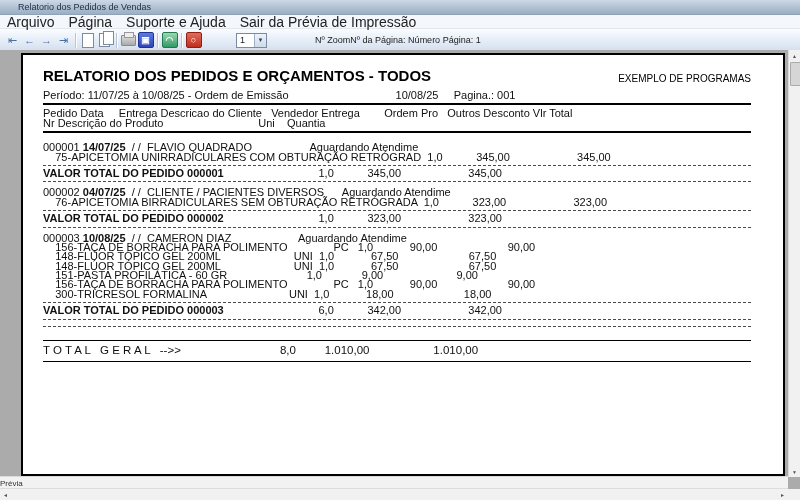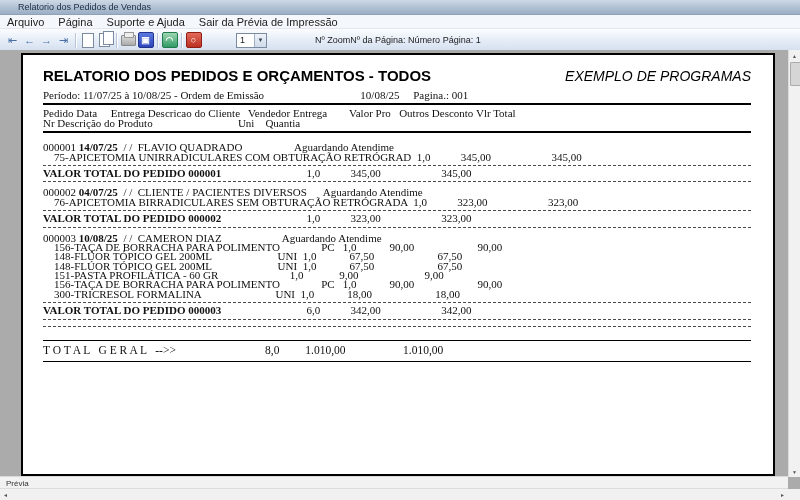--- a/index.html
+++ b/index.html
@@ -4,21 +4,21 @@
 <style>
   html,body{margin:0;padding:0;}
   body{width:800px;height:500px;overflow:hidden;background:#ababab;
        font-family:"Liberation Sans",sans-serif;position:relative;}
   
   .titlebar{height:14px;background:linear-gradient(#cdd9e6,#a8bacd 70%,#9cafc4);
             border-bottom:1px solid #8fa1b6;display:flex;align-items:center;
             padding-left:18px;font-size:9px;color:#1d2d45;}
   .menubar{height:13px;background:#f4f7fc;border-bottom:1px solid #e3e8f0;
            display:flex;align-items:center;gap:14px;padding-left:7px;
-           font-size:11px;color:#222;}
+           font-size:14px;color:#222;}
   .menubar span{cursor:default;}
   .toolbar{height:22px;background:linear-gradient(#fbfdff,#e4ecf7 55%,#d4dfee);
            border-bottom:1px solid #aebdd0;display:flex;align-items:center;
            padding:0 4px;font-size:9px;color:#222;}
   .tbtn{width:17px;height:16px;display:flex;align-items:center;justify-content:center;
         color:#4a6fa5;font-size:11px;line-height:16px;}
   .tsep{width:1px;height:15px;background:#b9c5d6;margin:0 3px;box-shadow:1px 0 0 #fff;}
   .pageicon{width:10px;height:13px;background:#fff;border:1px solid #7c8aa0;}
   .pageicon2{position:relative;width:9px;height:12px;background:#fff;border:1px solid #7c8aa0;}
   .pageicon2::after{content:"";position:absolute;left:3px;top:-3px;width:9px;height:12px;
@@ -36,47 +36,47 @@
         display:flex;align-items:center;font-size:9px;padding-left:3px;position:relative;}
   .zoomsel .dd{position:absolute;right:0;top:0;width:11px;height:100%;
         background:linear-gradient(#eef3fa,#cfdaea);border-left:1px solid #9fb0c4;
         display:flex;align-items:center;justify-content:center;font-size:6px;color:#345;}
   .tlabel{margin-left:2px;padding-left:46px;}
   .tlabel2{}
   
   .preview{position:absolute;left:0;top:50px;right:0;bottom:23px;background:#ababab;overflow:hidden;}
   .page{position:absolute;left:21px;top:3px;width:728px;bottom:0;
         background:#fff;border:2px solid #000;border-bottom:3px solid #000;
-        padding:12px 2px 0 20px;box-sizing:content-box;}
+        padding:12px 12px 0 20px;box-sizing:content-box;}
   .vscroll{position:absolute;right:0;top:0;bottom:0;width:11px;background:#f1f1f1;
         border-left:1px solid #dcdcdc;}
   .vscroll .arr{position:absolute;left:0;width:11px;height:11px;font-size:5px;color:#555;
         display:flex;align-items:center;justify-content:center;}
   .vscroll .up{top:0;} .vscroll .dn{bottom:0;}
   .vscroll .thumb{position:absolute;left:1px;top:12px;width:9px;height:22px;
         background:#d6d6d6;border:1px solid #ababab;border-radius:1px;}
   
   .rtitle-row{display:flex;justify-content:space-between;align-items:flex-end;
         width:708px;margin-bottom:7px;}
   .rtitle{font-size:15px;font-weight:bold;color:#000;letter-spacing:0px;}
-  .rcompany{font-size:14px;color:#000;font-style:italic;}
-  .mline{white-space:pre;font-family:Liberation Serif, serif;
+  .rcompany{font-size:10px;color:#000;}
+  .mline{white-space:pre;font-family:Liberation Sans, sans-serif;
         font-size:11px;line-height:9.4px;height:9.4px;color:#101010;width:708px;}
   .mline .b{font-weight:bold;}
   .tg{font-size:11.5px;line-height:13px;height:13px;}
   .dash{width:708px;height:7px;position:relative;}
   .dash::after{content:"";position:absolute;left:0;right:0;top:3px;
         border-top:1px dashed #4a4a4a;}
   .hr{width:708px;border-top:1px solid #000;margin:4px 0 3px 0;}
   .hr2{width:708px;border-top:2px solid #000;margin:3px 0 4px 0;}
   .gap{height:6px;} .gap2{height:3px;}
   
   .statusbar{position:absolute;left:0;right:12px;bottom:11px;height:12px;background:#f2f2f2;
         border-top:1px solid #d9d9d9;font-size:8px;color:#333;display:flex;
-        align-items:center;padding-left:6px;}
+        align-items:center;}
   .hscroll{position:absolute;left:0;right:12px;bottom:0;height:11px;background:#f1f1f1;
         border-top:1px solid #dcdcdc;}
   .hscroll .arr{position:absolute;top:0;width:11px;height:11px;font-size:5px;color:#555;
         display:flex;align-items:center;justify-content:center;}
   .hscroll .lf{left:0;} .hscroll .rt{right:0;}
   .corner{position:absolute;right:0;bottom:0;width:12px;height:11px;background:#f1f1f1;}
 </style>
 </head>
 <body>
 
@@ -136,21 +136,21 @@
 
 <div class="preview">
   <div class="page">
     <div class="rtitle-row">
       <span class="rtitle">RELATORIO DOS PEDIDOS E ORÇAMENTOS - TODOS</span>
       <span class="rcompany">EXEMPLO DE PROGRAMAS</span>
     </div>
     <div id="report-lines">
         <div class="mline"><span>Período: 11/07/25 à 10/08/25 - Ordem de Emissão</span>                                   <span>10/08/25</span>     <span>Pagina.: 001</span></div>
         <div class="hr2"></div>
-        <div class="mline"><span>Pedido</span> <span>Data</span>     <span>Entrega</span> <span>Descricao do Cliente</span>   <span>Vendedor</span> <span>Entrega</span>        <span>Valor Pro</span>   <span>Outros Desconto</span> <span>Vlr Total</span></div>
+        <div class="mline"><span>Pedido</span> <span>Data</span>     <span>Entrega</span> <span>Descricao do Cliente</span>   <span>Vendedor</span> <span>Entrega</span>        <span>Ordem Pro</span>   <span>Outros Desconto</span> <span>Vlr Total</span></div>
         <div class="mline"><span>Nr Descrição do Produto</span>                               <span>Uni</span>    <span>Quantia</span></div>
         <div class="hr2"></div>
         <div class="gap"></div>
         <div class="mline"><span>000001</span> <span class="b">14/07/25</span>  <span>/ /</span>  <span>FLAVIO QUADRADO</span>                   <span>Aguardando Atendime</span></div>
         <div class="mline">    <span>75-APICETOMIA UNIRRADICULARES COM OBTURAÇÃO RETRÓGRAD</span>  <span>1,0</span>           <span>345,00</span>                      <span>345,00</span></div>
         <div class="dash"></div>
         <div class="mline"><span class="b">VALOR TOTAL DO PEDIDO 000001</span>                               <span>1,0</span>           <span>345,00</span>                      <span>345,00</span></div>
         <div class="dash"></div>
         <div class="gap2"></div>
         <div class="mline"><span>000002</span> <span class="b">04/07/25</span>  <span>/ /</span>  <span>CLIENTE / PACIENTES DIVERSOS</span>      <span>Aguardando Atendime</span></div>

